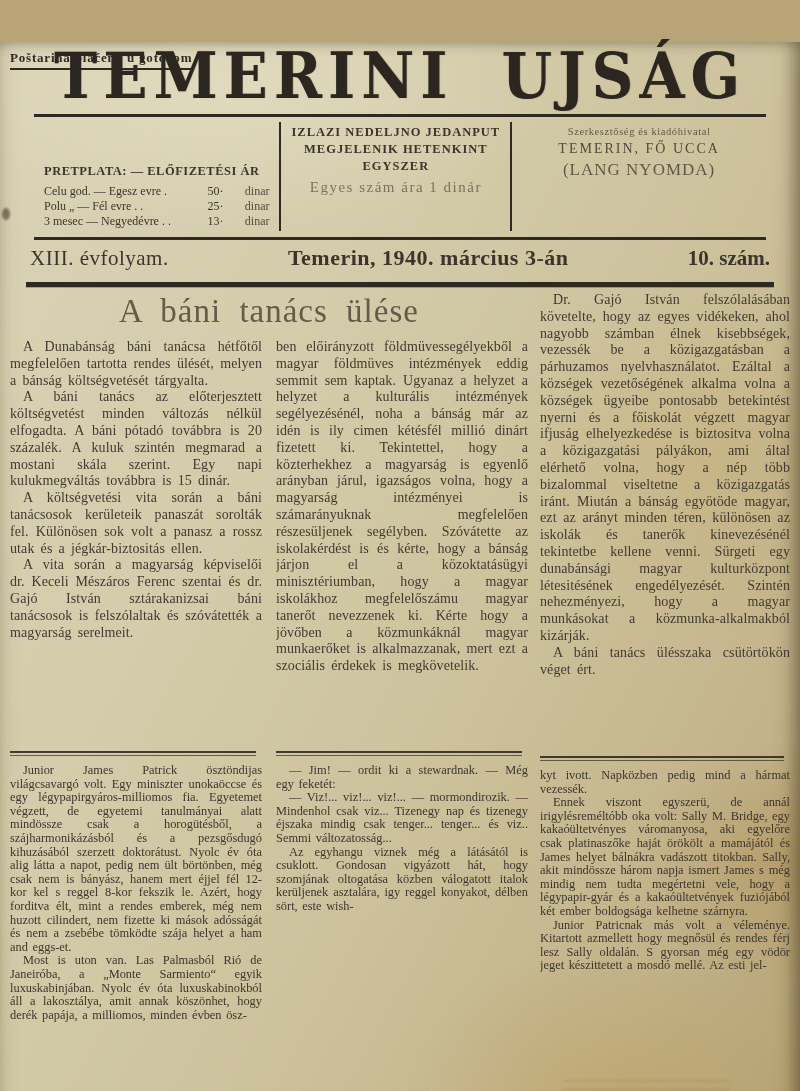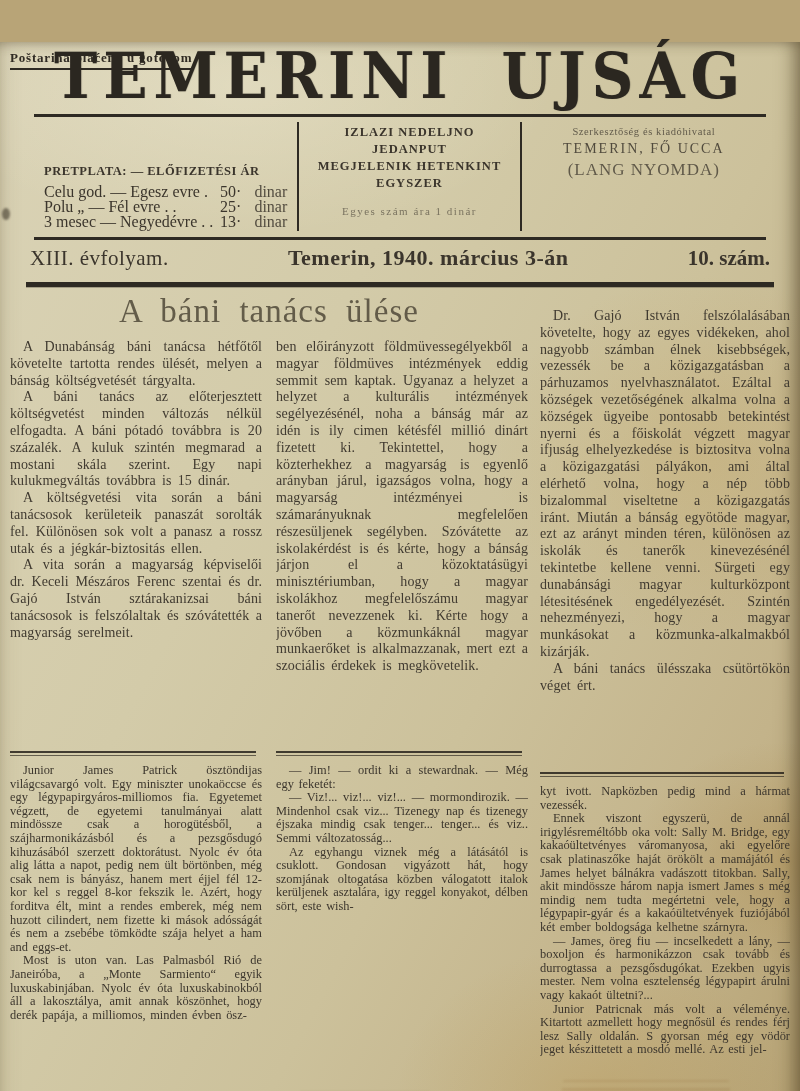--- a/index.html
+++ b/index.html
@@ -37,47 +37,47 @@
     margin:4px 34px 0; display:flex;
     border-top:3px solid #2e2a23; border-bottom:3px solid #2e2a23;
     padding:5px 0 6px;
   }
   .infobar .cell { padding:2px 10px; }
   .infobar .cell + .cell { border-left:2px solid #2e2a23; }
   .cell-sub { flex:1.08;margin-top:40px; }
   .cell-freq { flex:1.0; text-align:center; }
   .cell-office { flex:1.12; text-align:center; }
   .sub-title { font-size:12.5px; font-weight:bold; letter-spacing:0.5px; margin-bottom:5px; white-space:nowrap; }
-  .sub-row { display:flex; font-size:16px; line-height:15px; }
+  .sub-row { display:flex; font-size:12px; line-height:15px; }
   .sub-label { flex:1; white-space:nowrap; }
   .sub-price { width:28px; text-align:right; }
   .sub-unit  { width:46px; text-align:right; opacity:0.85; }
   .freq-l1, .freq-l2 { font-size:12.5px; font-weight:bold; letter-spacing:1px; line-height:17px; }
-  .freq-l3 { font-size:11px; letter-spacing:1.5px; opacity:0.6; margin-top:13px;text-align:center; }
+  .freq-l3 { font-size:15px; letter-spacing:1.5px; opacity:0.6; margin-top:4px;text-align:center; }
   .office-l1 { font-size:10.5px; letter-spacing:0.6px; opacity:0.75; margin-top:2px; }
   .office-l2 { font-size:14px; letter-spacing:2px; opacity:0.85; margin-top:4px; }
   .office-l3 { font-size:17px; letter-spacing:1px; opacity:0.75; margin-top:3px; }
   .dateline {
     margin:5px 30px 0; display:flex; justify-content:space-between; align-items:baseline; height:34px;
   }
   .dl-volume { font-size:21px; letter-spacing:0.5px; }
   .dl-date   { font-size:22px; font-weight:bold; letter-spacing:0.5px; }
   .dl-issue  { font-size:21px; font-weight:bold; }
   .rule-heavy { margin:3px 26px 0; height:5px; background:#2e2a23; box-shadow:0 1px 0 rgba(46,42,35,0.3); }
 
   .columns { display:flex; margin:2px 8px 0 10px; gap:12px; }
   .left-pair { width:518px; }
   .article-title {
     margin:4px 0 2px; height:44px; text-align:center;
     font-size:33px; font-weight:normal; color:#57503f;
     letter-spacing:1px; word-spacing:9px; opacity:0.9;
   }
   .pair-cols { display:flex; gap:14px; }
   .pair-cols .col { width:252px; }
-  .col3 { width:250px; padding-top:3px;margin-top:16px; }
+  .col3 { width:250px; padding-top:3px; }
 
   .part1 { overflow:hidden; }
   .pair-cols .part1 { height:408px; }
   .col3 .part1 { height:460px; }
   .part1 p {
     margin:0; text-align:justify;
     font-size:14px; line-height:16.8px; word-spacing:2.5px; letter-spacing:0.1px;
     color:#403a30;
   }
   .indent { text-indent:13px; }
@@ -161,21 +161,21 @@
   <div class="rule-heavy"></div>
 
   <div class="columns">
 
     <div class="left-pair">
       <h2 class="article-title">A báni tanács ülése</h2>
       <div class="pair-cols">
 
         <div class="col">
           <div class="part1">
-            <p class="indent">A Dunabánság báni tanácsa hétfőtől követelte tartotta rendes ülését, melyen a bánság költségvetését tárgyalta.</p>
+            <p class="indent">A Dunabánság báni tanácsa hétfőtől megfelelően tartotta rendes ülését, melyen a bánság költségvetését tárgyalta.</p>
             <p class="indent">A báni tanács az előterjesztett költségvetést minden változás nélkül elfogadta. A báni pótadó továbbra is 20 százalék. A kuluk szintén megmarad a mostani skála szerint. Egy napi kulukmegváltás továbbra is 15 dinár.</p>
             <p class="indent">A költségvetési vita során a báni tanácsosok kerületeik panaszát sorolták fel. Különösen sok volt a panasz a rossz utak és a jégkár-biztositás ellen.</p>
             <p class="indent">A vita során a magyarság képviselői dr. Keceli Mészáros Ferenc szentai és dr. Gajó István sztárakanizsai báni tanácsosok is felszólaltak és szóvátették a magyarság serelmeit.</p>
           </div>
           <div class="divider"></div>
           <div class="part2">
             <p class="indent">Junior James Patrick ösztöndijas világcsavargó volt. Egy miniszter unokaöccse és egy légypapirgyáros-milliomos fia. Egyetemet végzett, de egyetemi tanulmányai alatt mindössze csak a horogütésből, a szájharmonikázásból és a pezsgősdugó kihuzásából szerzett doktorátust. Nyolc év óta alig látta a napot, pedig nem ült börtönben, még csak nem is bányász, hanem mert éjjel fél 12-kor kel s reggel 8-kor fekszik le. Azért, hogy forditva élt, mint a rendes emberek, még nem huzott cilindert, nem fizette ki mások adósságát és nem a zsebébe tömködte szája helyet a ham and eggs-et.</p>
             <p class="indent">Most is uton van. Las Palmasból Rió de Janeiróba, a „Monte Sarmiento“ egyik luxuskabinjában. Nyolc év óta luxuskabinokból áll a lakosztálya, amit annak köszönhet, hogy derék papája, a milliomos, minden évben ösz-</p>
           </div>
         </div>
@@ -197,21 +197,20 @@
 
     <div class="col col3">
       <div class="part1">
         <p class="indent">Dr. Gajó István felszólalásában követelte, hogy az egyes vidékeken, ahol nagyobb számban élnek kisebbségek, vezessék be a közigazgatásban a párhuzamos nyelvhasználatot. Ezáltal a községek vezetőségének alkalma volna a községek ügyeibe pontosabb betekintést nyerni és a főiskolát végzett magyar ifjuság elhelyezkedése is biztositva volna a közigazgatási pályákon, ami által elérhető volna, hogy a nép több bizalommal viseltetne a közigazgatás iránt. Miután a bánság egyötöde magyar, ezt az arányt minden téren, különösen az iskolák és tanerők kinevezésénél tekintetbe kellene venni. Sürgeti egy dunabánsági magyar kulturközpont létesitésének engedélyezését. Szintén nehezményezi, hogy a magyar munkásokat a közmunka-alkalmakból kizárják.</p>
         <p class="indent">A báni tanács ülésszaka csütörtökön véget ért.</p>
       </div>
       <div class="divider"></div>
       <div class="part2">
         <p>kyt ivott. Napközben pedig mind a hármat vezessék.</p>
         <p class="indent">Ennek viszont egyszerü, de annál irigylésreméltóbb oka volt: Sally M. Bridge, egy kakaóültetvényes váromanyosa, aki egyelőre csak platinaszőke haját örökölt a mamájától és James helyet bálnákra vadászott titokban. Sally, akit mindössze három napja ismert James s még mindig nem tudta megértetni vele, hogy a légypapir-gyár és a kakaóültetvények fuziójából két ember boldogsága kelhetne szárnyra.</p>
-        <p class="indent">— James, öreg fiu — incselkedett a lány, — boxoljon és harmonikázzon csak tovább és durrogtassa a pezsgősdugókat. Ezekben ugyis mester. Nem volna esztelenség légypapirt árulni vagy kakaót ültetni?...</p>
         <p class="indent">Junior Patricnak más volt a véleménye. Kitartott azmellett hogy megnősül és rendes férj lesz Sally oldalán. S gyorsan még egy vödör jeget készittetett a mosdó mellé. Az esti jel-</p>
       </div>
     </div>
 
   </div>
 
   <div class="smudge smudge-1"></div>
   <div class="smudge smudge-2"></div>
 
 </div>

